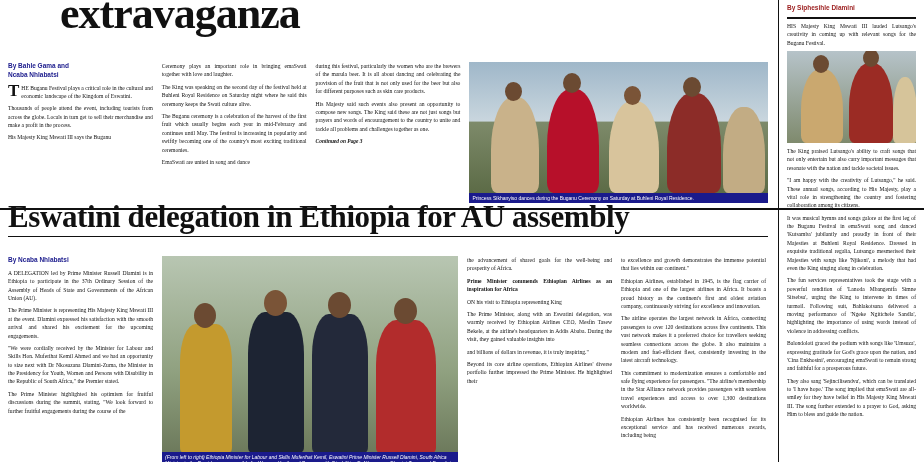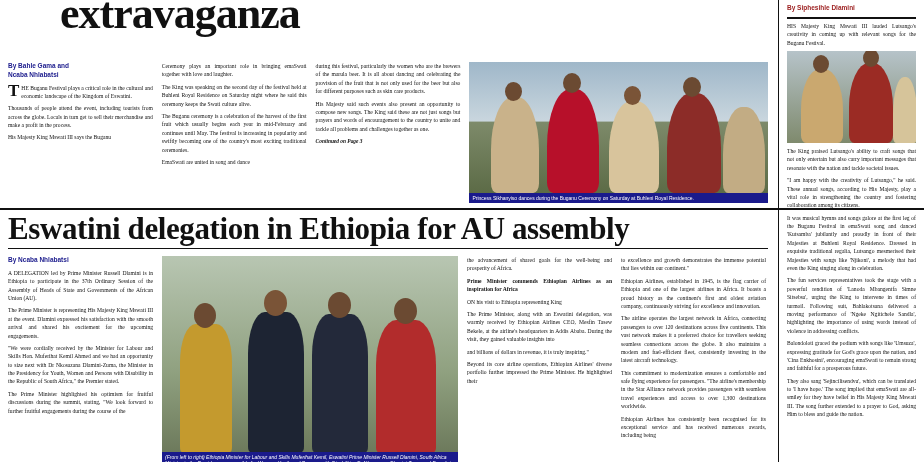--- a/index.html
+++ b/index.html
@@ -22,21 +22,21 @@
   .topcols .col{width:145px;}
 
   .photo{background:#6b6258;position:relative;overflow:hidden;}
   .cap{font-family:"Liberation Sans",sans-serif;font-size:5px;color:#fff;background:#1a1a8c;padding:2px 3px;line-height:1.25;}
 
   
   .rail{position:absolute;right:0;top:0;width:146px;height:462px;border-left:1px solid #111;box-sizing:border-box;padding:0 8px;}
   .rail-rule{border-top:2px solid #111;margin:0 0 3px 0;}
 
   
-  .mainhead{position:absolute;left:8px;top:212px;width:760px;}
+  .mainhead{position:absolute;left:8px;top:200px;width:760px;}
   .mainhead h1{font-family:"Liberation Serif",serif;font-weight:bold;font-size:31px;line-height:34px;margin:0;letter-spacing:-0.4px;white-space:nowrap;}
   .rule{border-bottom:1px solid #111;margin-top:2px;}
 
   .lower{position:absolute;left:8px;top:256px;width:760px;display:flex;gap:9px;}
   .lower .col{width:145px;}
 
   .bigphoto{width:296px;}
   .bigphoto .img{height:196px;background:#4a6a3a;position:relative;overflow:hidden;}
 
   

